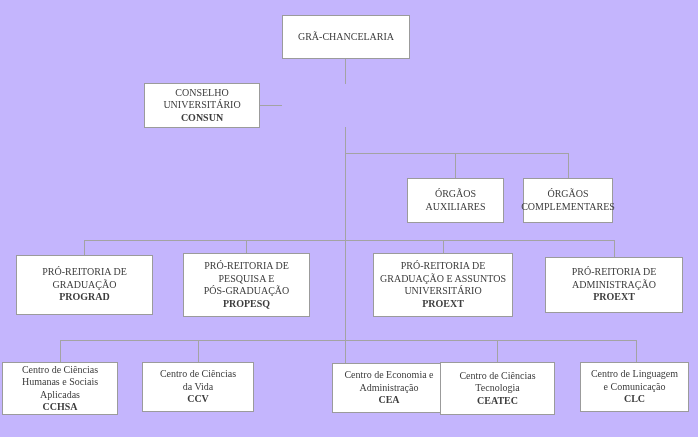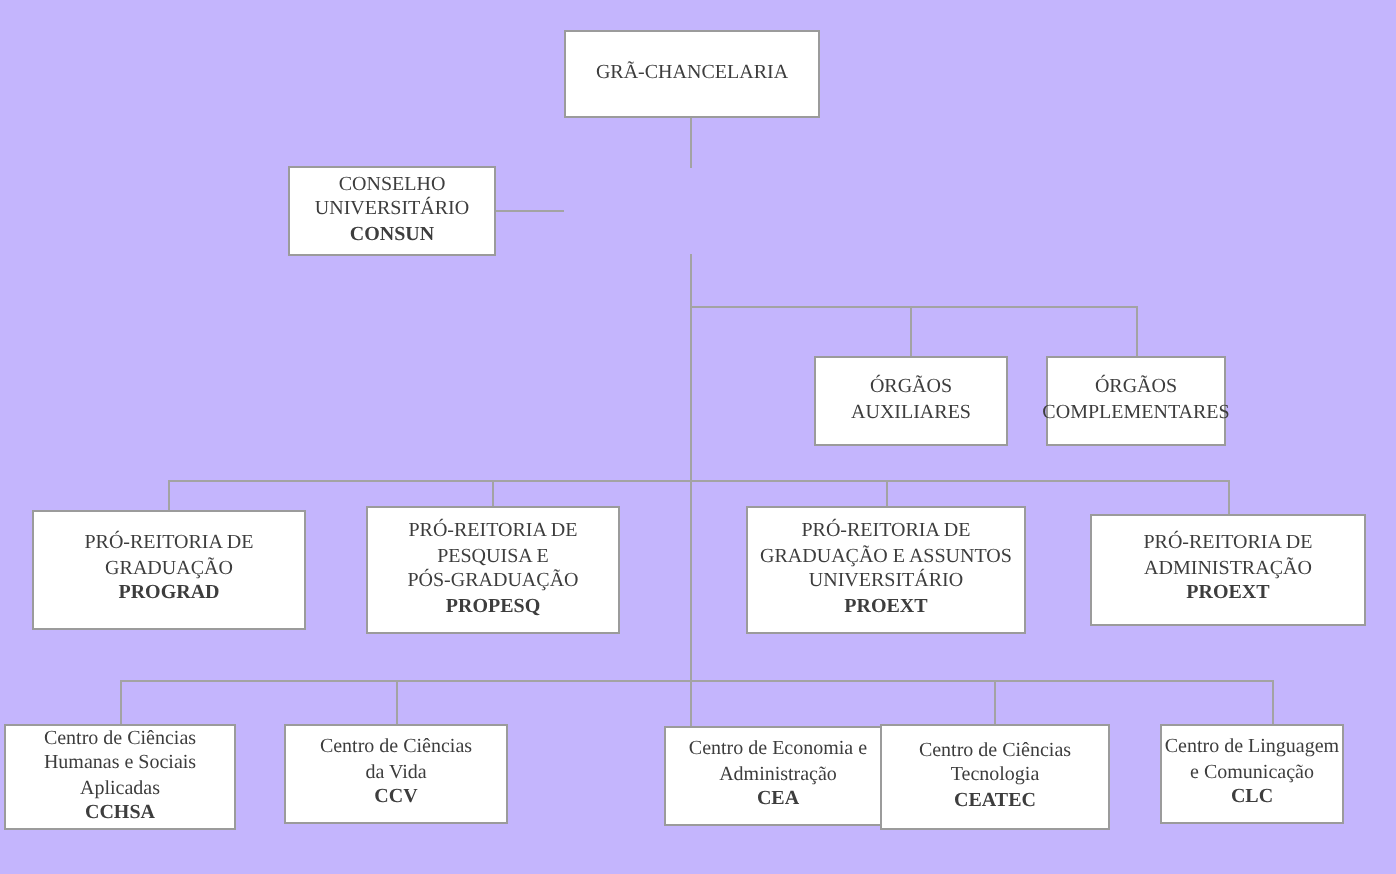--- a/index.html
+++ b/index.html
@@ -58,21 +58,21 @@
   <div class="cl" style="left:60px;top:340px;width:577px;height:1px;"></div>
   <div class="cl" style="left:60px;top:340px;width:1px;height:22px;"></div>
   <div class="cl" style="left:198px;top:340px;width:1px;height:22px;"></div>
   <div class="cl" style="left:497px;top:340px;width:1px;height:22px;"></div>
   <div class="cl" style="left:636px;top:340px;width:1px;height:22px;"></div>
 
   <div class="node" style="left:282px;top:15px;width:128px;height:44px;">
     <span class="nl">GRÃ-CHANCELARIA</span>
   </div>
 
-  <div class="node" style="left:144px;top:83px;width:104px;height:45px;">
+  <div class="node" style="left:144px;top:83px;width:116px;height:45px;">
     <span class="nl">CONSELHO</span>
     <span class="nl">UNIVERSITÁRIO</span>
     <span class="nl acr">CONSUN</span>
   </div>
 
 
   <div class="node" style="left:407px;top:178px;width:97px;height:45px;">
     <span class="nl">ÓRGÃOS</span>
     <span class="nl">AUXILIARES</span>
   </div>
@@ -126,19 +126,19 @@
     <span class="nl">Administração</span>
     <span class="nl acr">CEA</span>
   </div>
 
   <div class="node" style="left:440px;top:362px;width:115px;height:53px;">
     <span class="nl">Centro de Ciências</span>
     <span class="nl">Tecnologia</span>
     <span class="nl acr">CEATEC</span>
   </div>
 
-  <div class="node" style="left:580px;top:362px;width:92px;height:50px;">
+  <div class="node" style="left:580px;top:362px;width:109px;height:50px;">
     <span class="nl">Centro de Linguagem</span>
     <span class="nl">e Comunicação</span>
     <span class="nl acr">CLC</span>
   </div>
 
 </div>
 
 </body></html>

